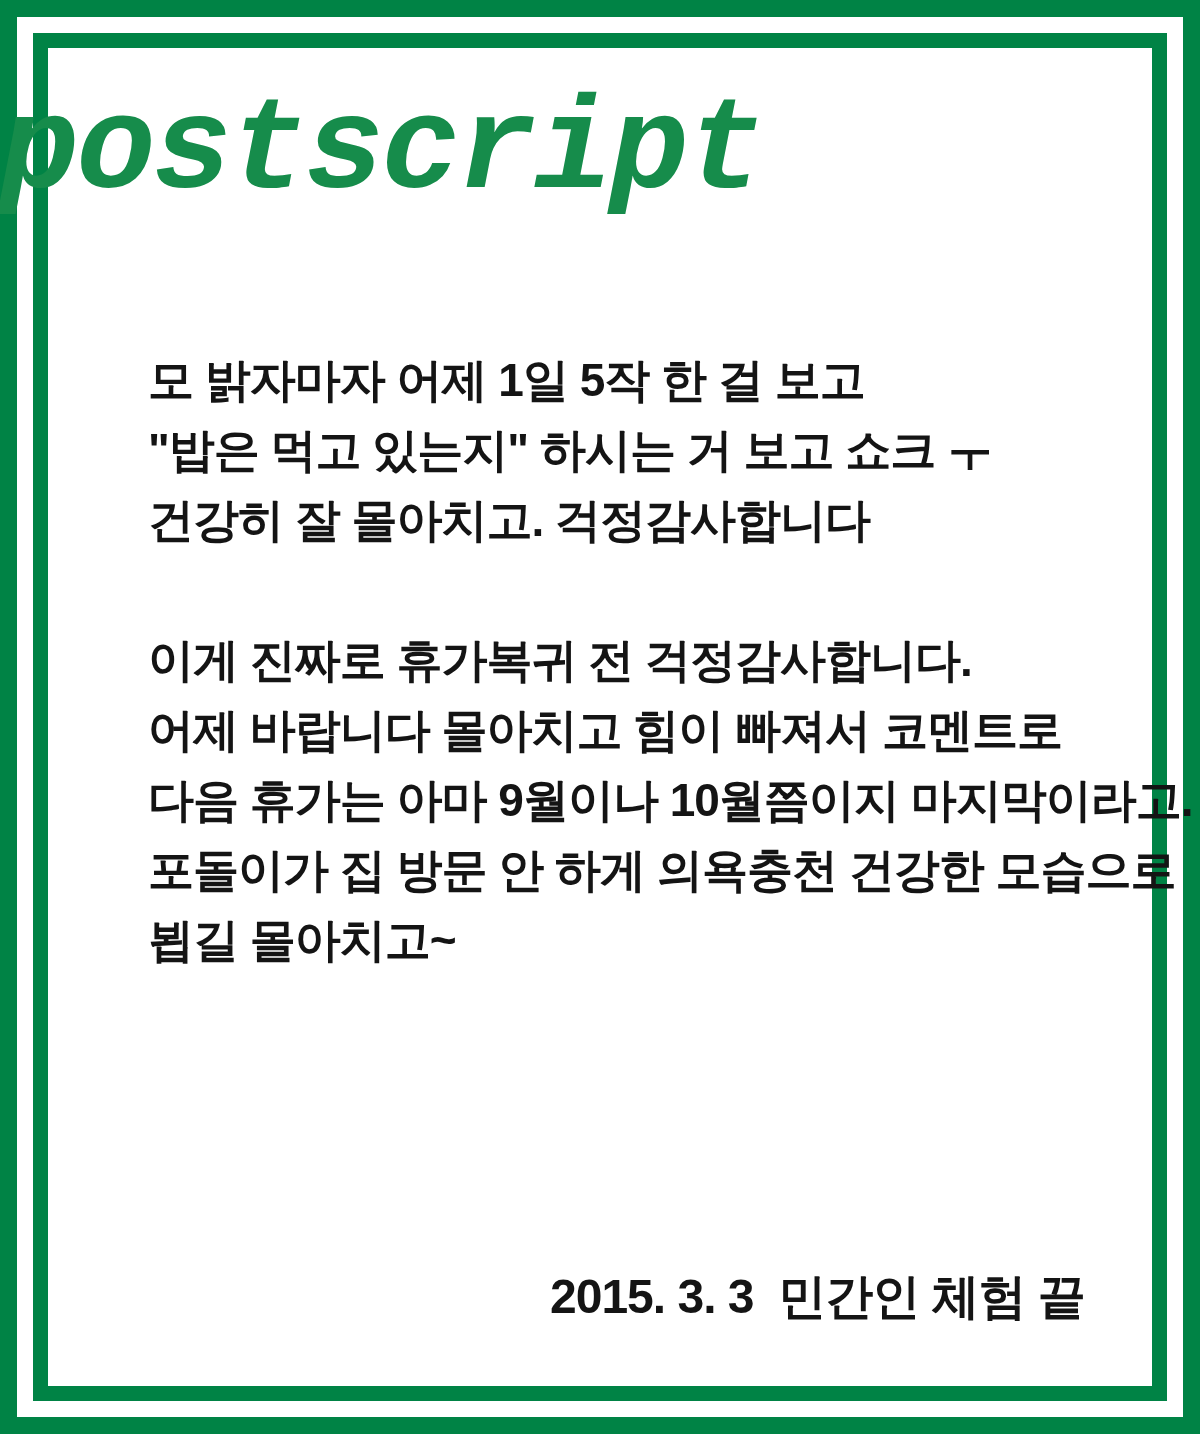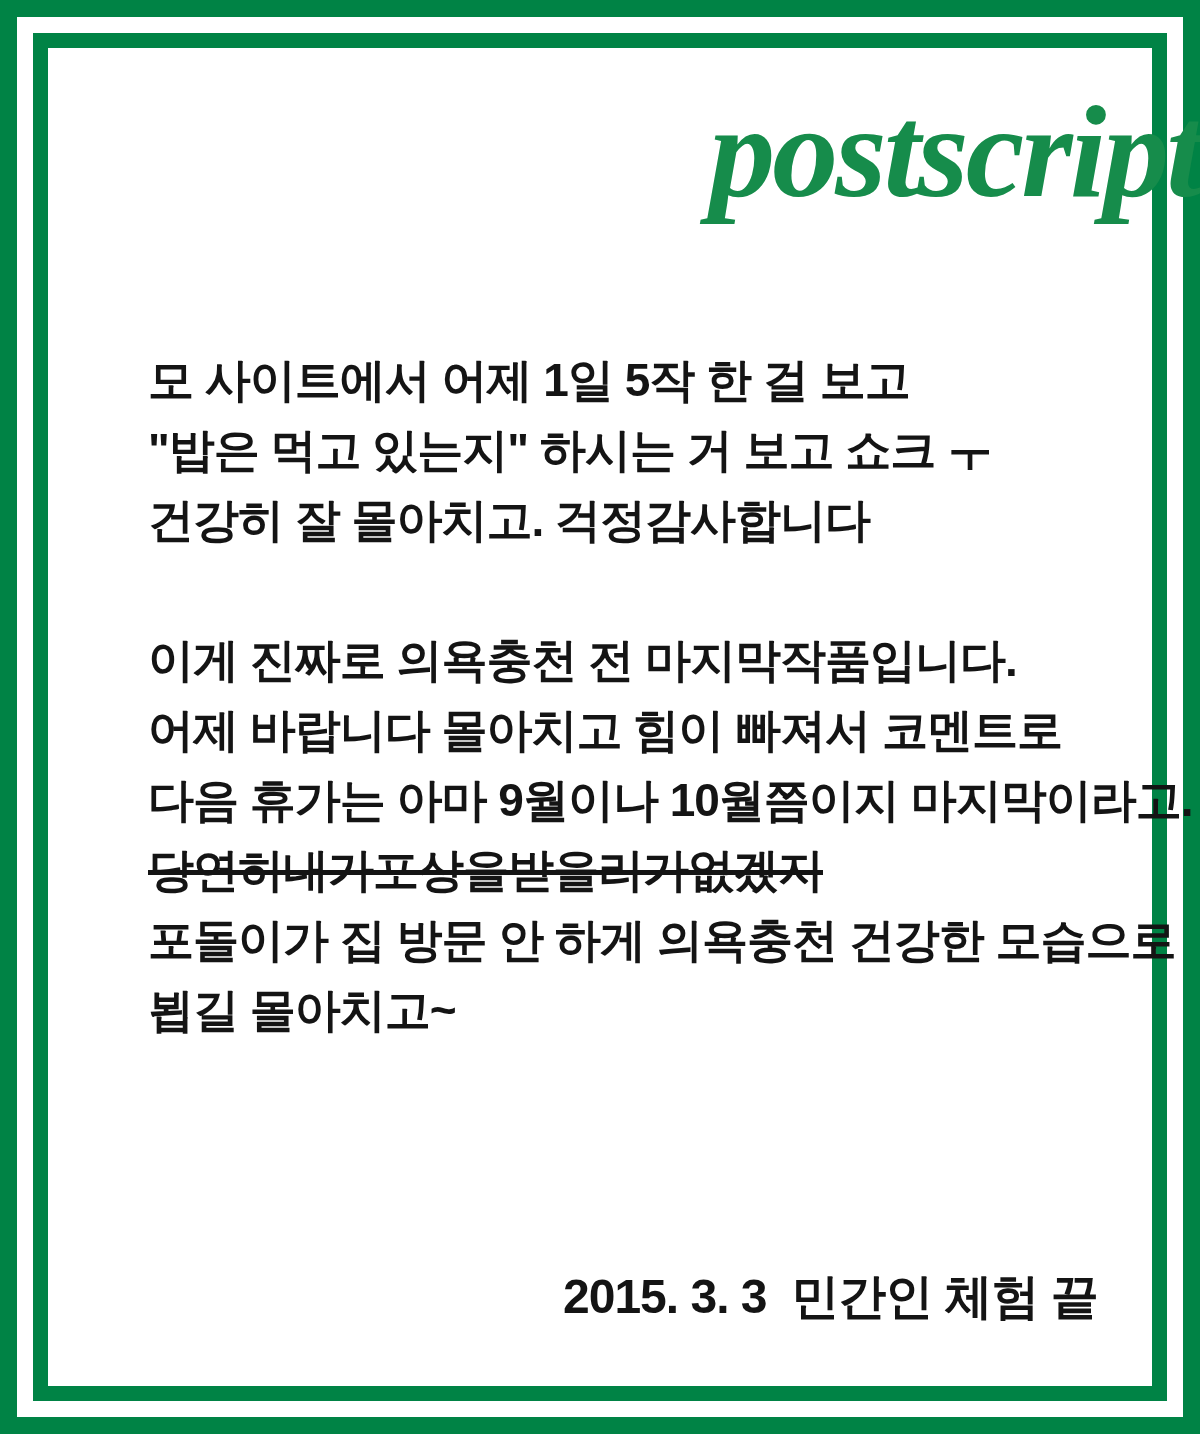--- a/index.html
+++ b/index.html
@@ -32,22 +32,22 @@
     position: absolute;
     top: 33px; left: 33px; right: 33px; bottom: 33px;
     border: 15px solid var(--border-green);
     pointer-events: none;
   }
   .title {
     position: absolute;
     top: 52px;
     left: 0;
     width: 100%;
-    text-align: right;
-    font-family: Liberation Serif, serif;
+    text-align: left;
+    font-family: Liberation Mono, monospace;
     font-style: italic;
     font-weight: 700;
     font-size: 132px;
     line-height: 200px;
     letter-spacing: -3px;
     color: var(--title-green);
   }
   .content {
     position: absolute;
     left: 148px;
@@ -61,50 +61,49 @@
     white-space: nowrap;
   }
   .line { height: 70px; }
   .spacer { height: 70px; }
   .strike {
     text-decoration: line-through;
     text-decoration-thickness: 5px;
   }
   .date-line {
     position: absolute;
-    left: 563px;
+    left: 550px;
     top: 1262px;
     color: var(--text-black);
     font-size: 48px;
     font-weight: 700;
     line-height: 70px;
     letter-spacing: -1px;
     white-space: pre;
   }
 </style>
 </head>
 <body>
 
 <div class="page">
   <div class="outer-border"></div>
   <div class="inner-border"></div>
 
   <h1 class="title">postscript</h1>
 
   <div class="content">
-    <p class="line">모 사이트에서 어제 1일 5작 한 걸 보고</p>
+    <p class="line">모 밝자마자 어제 1일 5작 한 걸 보고</p>
     <p class="line">"밥은 먹고 있는지" 하시는 거 보고 쇼크 ㅜ</p>
     <p class="line">건강히 잘 몰아치고. 걱정감사합니다</p>
 
     <p class="spacer"></p>
 
-    <p class="line">이게 진짜로 의욕충천 전 마지막작품입니다.</p>
+    <p class="line">이게 진짜로 휴가복귀 전 걱정감사합니다.</p>
     <p class="line">어제 바랍니다 몰아치고 힘이 빠져서 코멘트로</p>
     <p class="line">다음 휴가는 아마 9월이나 10월쯤이지 마지막이라고.</p>
 
-    <p class="line strike">당연히내가포상을받을리가없겠지</p>
 
     <p class="line">포돌이가 집 방문 안 하게 의욕충천 건강한 모습으로</p>
     <p class="line">뵙길 몰아치고~</p>
   </div>
 
   <div class="date-line">2015. 3. 3  민간인 체험 끝</div>
 </div>
 
 </body></html>

